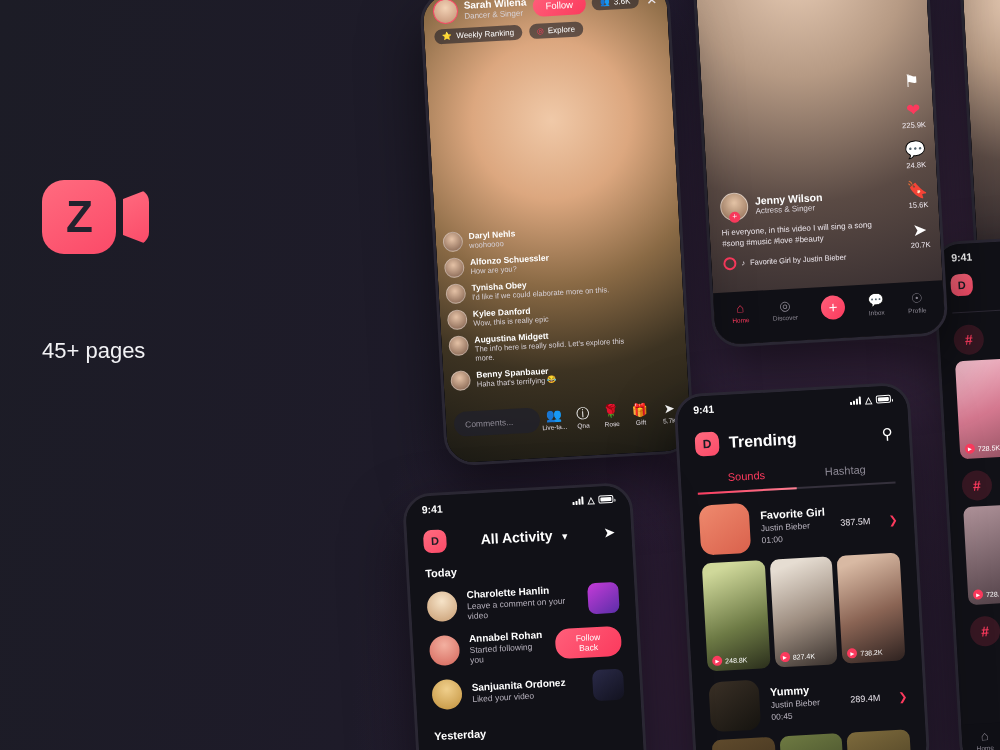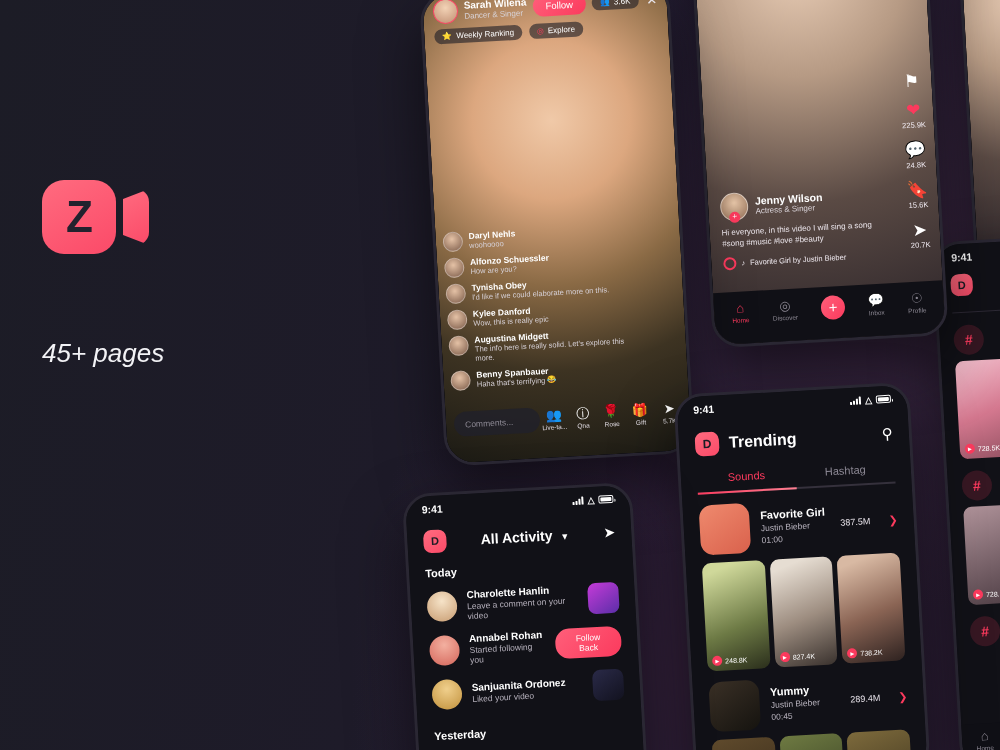--- a/index.html
+++ b/index.html
@@ -28,21 +28,21 @@
   }
   .logo-tri {
     width:26px; height:56px; border-radius:10px 13px 13px 10px;
     background:linear-gradient(150deg,#ff6b7f 0%,#fb4a68 100%);
     clip-path:polygon(0 18%, 100% 0, 100% 100%, 0 82%);
   }
   .hero-title {
     font-size:48px; font-weight:bold; color:#fff;
     line-height:1.42; letter-spacing:-0.8px; white-space:nowrap;
   }
-  .hero-sub { margin-top:84px; font-size:26px; color:#f2f2f5; font-weight:400;font-style:italic; }
+  .hero-sub { margin-top:84px; font-size:22px; color:#f2f2f5; font-weight:400; }
 
   
   .phone {
     position:absolute; background:#0b0b10;
     border:3px solid #2a2733;
     box-shadow:0 28px 60px rgba(0,0,0,.55);
     overflow:hidden;
   }
   .screen { position:absolute; inset:0; overflow:hidden; background:#0d0d12; }
 

